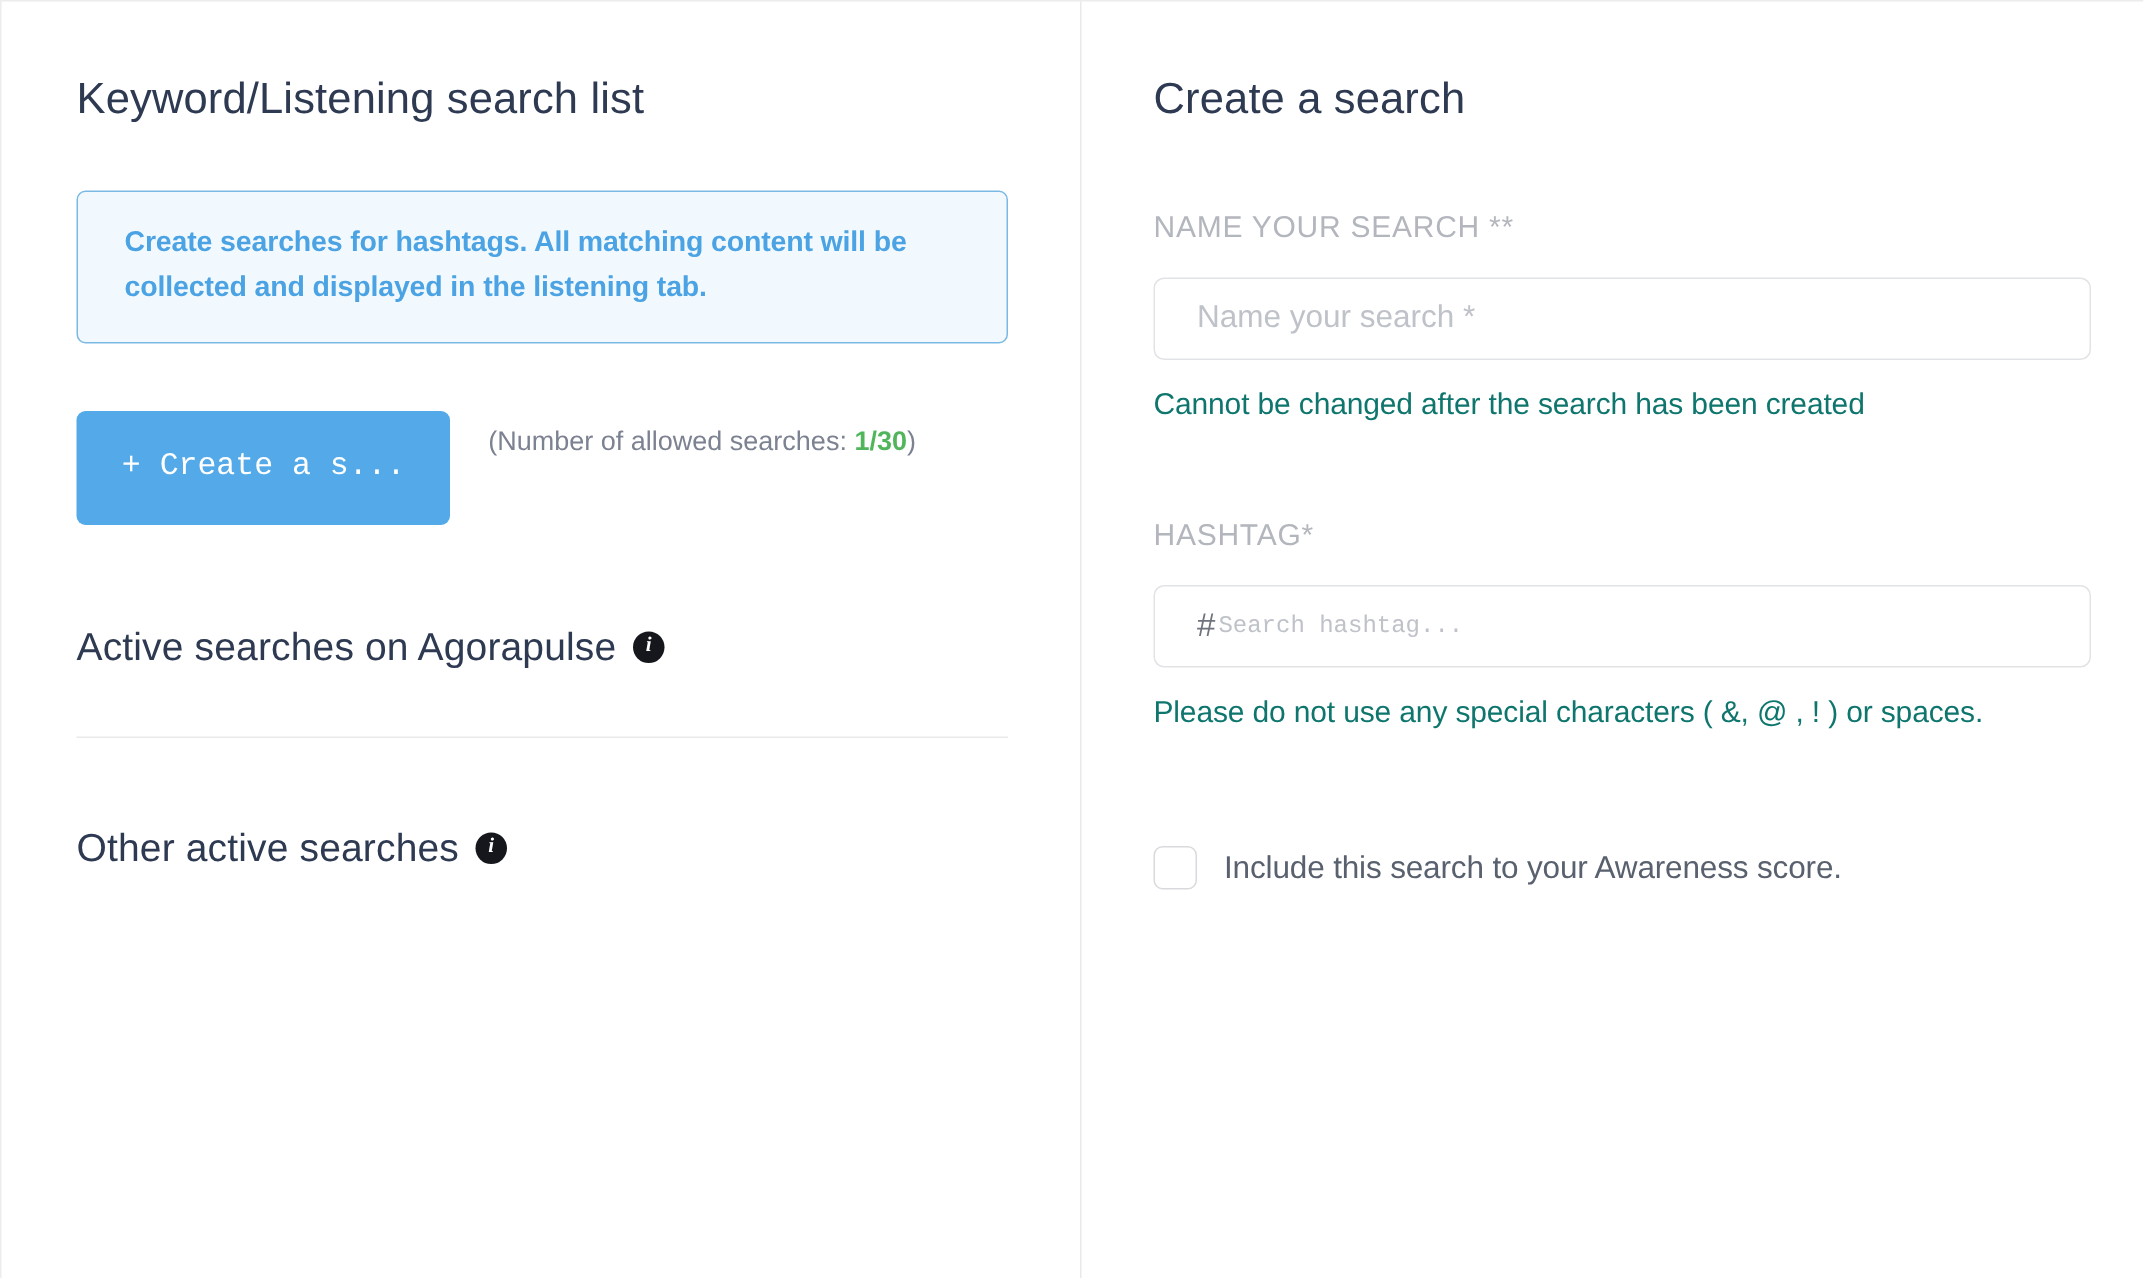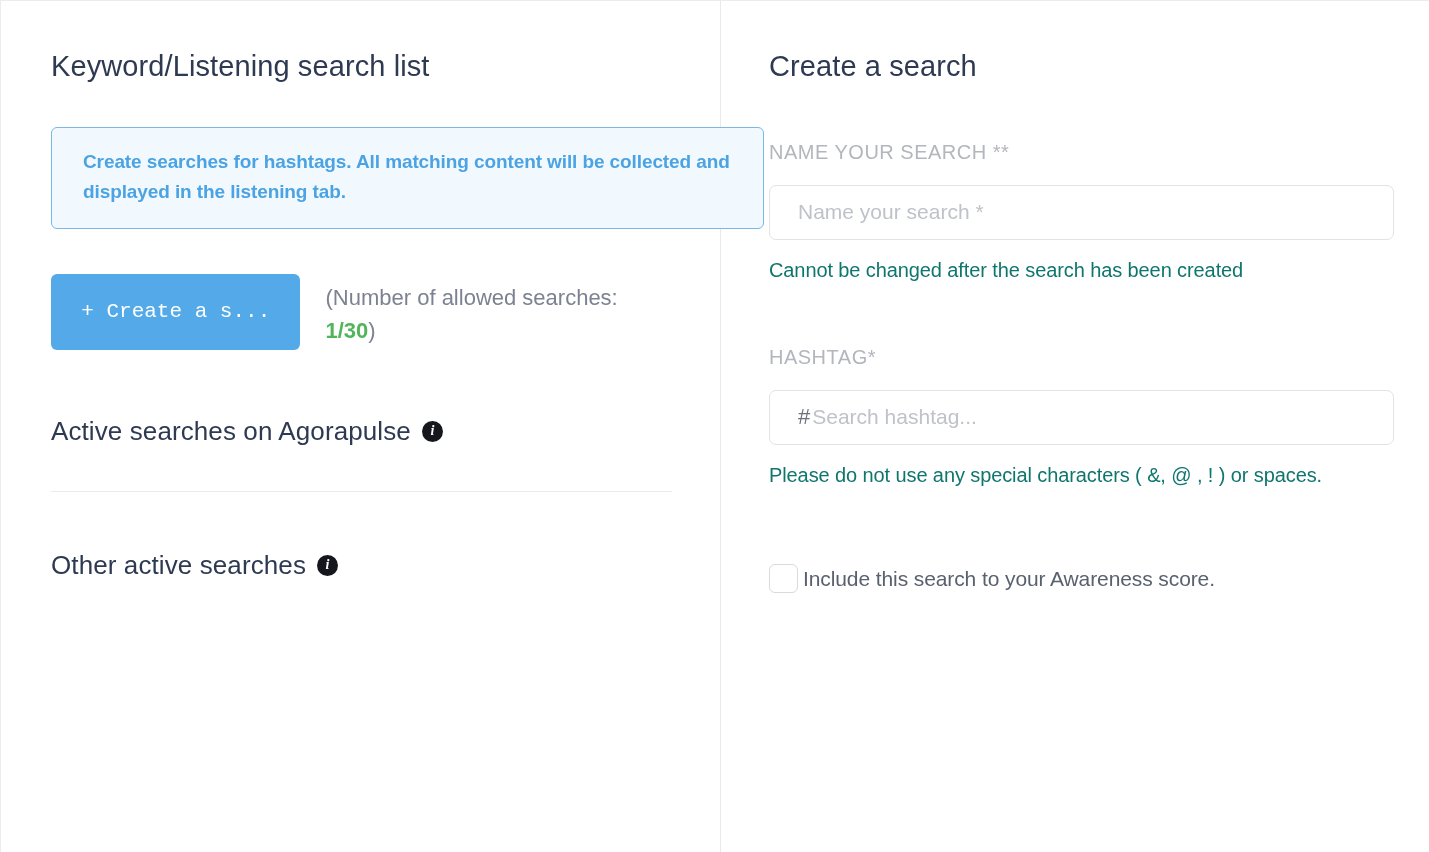--- a/index.html
+++ b/index.html
@@ -34,21 +34,21 @@
   .panel-title {
     font-size: 29px;
     color: #2e3a52;
     font-weight: 400;
     letter-spacing: 0.1px;
     line-height: 1.2;
   }
 
   .info-callout {
     margin-top: 43px;
-    width: 713px;
+    width: 621px;
     border: 1px solid #7bb9e4;
     background: #f2f9fe;
     border-radius: 6px;
     padding: 19px 31px 21px 31px;
   }
 
   .info-callout-text {
     color: #4ba3e3;
     font-size: 19px;
     font-weight: bold;
@@ -76,21 +76,21 @@
     display: flex;
     align-items: center;
     justify-content: center;
     white-space: nowrap;
     overflow: hidden;
   }
 
   .allowed-note {
     margin-left: 25px;
     width: 340px;
-    font-size: 22px;
+    font-size: 18px;
     color: #7c8291;
     line-height: 1.52;
     padding-top: 7px;
   }
 
   .allowed-count {
     color: #51b65b;
     font-weight: bold;
   }
 
@@ -224,32 +224,32 @@
     color: #6e737d;
     margin-right: 2px;
     padding-left: 6px;
   }
 
   .hashtag-input {
     flex: 1;
     border: none;
     outline: none;
     background: transparent;
-    font-size: 21px;
-    font-family: Liberation Sans, sans-serif;
+    font-size: 16px;
+    font-family: Liberation Mono, monospace;
     color: #b91c1c;
   }
 
   .hashtag-input::placeholder { color: #bfc2c8; }
 
   .checkbox-row {
     margin-top: 75px;
     display: flex;
     align-items: center;
-    gap: 5px;
+    gap: 18px;
   }
 
   .checkbox-box {
     width: 29px;
     height: 29px;
     border: 1px solid #d9dadd;
     border-radius: 6px;
     background: #ffffff;
     cursor: pointer;
     flex: 0 0 auto;

